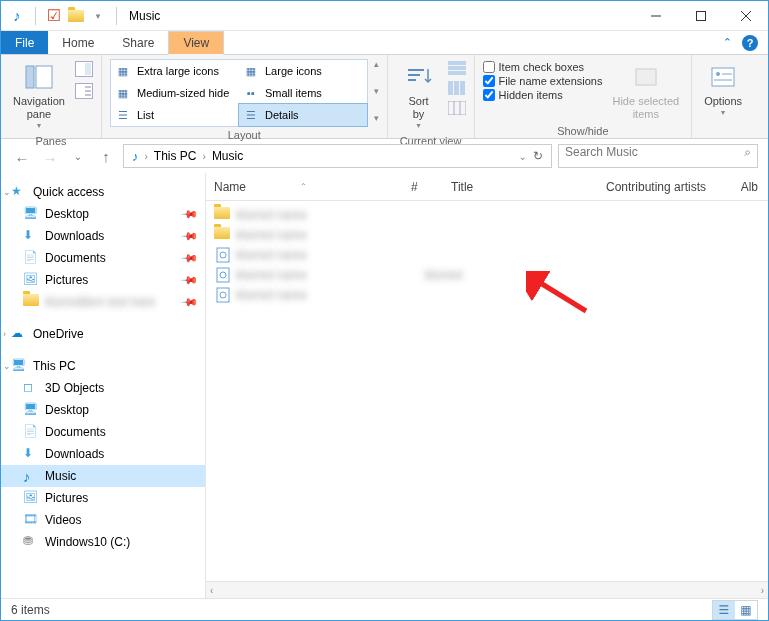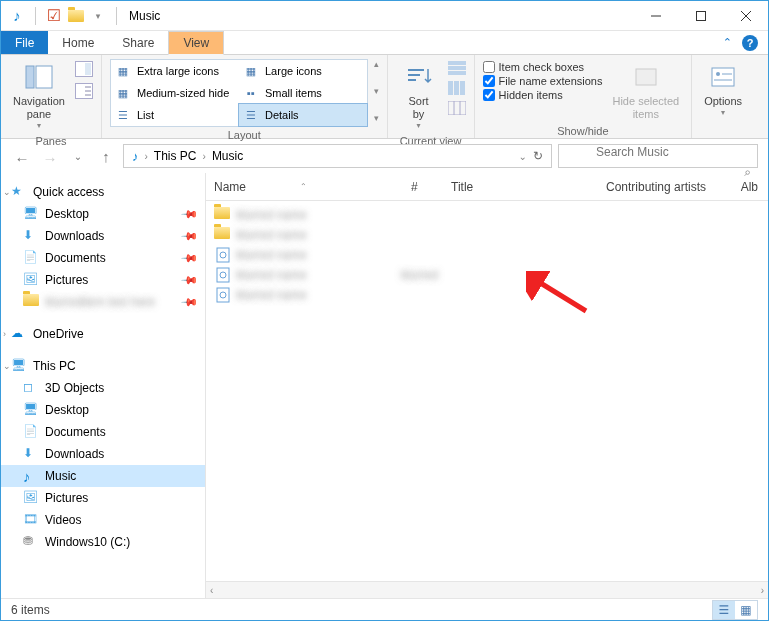--- a/index.html
+++ b/index.html
@@ -38,21 +38,21 @@
 .check-row { display: flex; align-items: center; font-size: 11px; gap: 4px; color: #333; }
 .check-row input { width: 12px; height: 12px; }
 
 
 .addrbar { height: 34px; display: flex; align-items: center; padding: 0 10px; gap: 6px; }
 .nav-arrow { width: 22px; height: 22px; display: flex; align-items: center; justify-content: center; color: #777; font-size: 15px; }
 .nav-arrow.disabled { color: #ccc; }
 .breadcrumb-box { flex: 1; border: 1px solid #ccc; height: 24px; display: flex; align-items: center; padding: 0 4px; font-size: 12px; }
 .crumb { display: flex; align-items: center; padding: 0 4px; }
 .crumb-sep { font-size: 10px; color: #888; padding: 0 2px; }
-.search-box { width: 200px; border: 1px solid #ccc; height: 24px; display: flex; align-items: flex-end; padding: 0 6px; color: #888; font-size: 12px; gap: 6px; flex-direction: column; }
+.search-box { width: 200px; border: 1px solid #ccc; height: 24px; display: flex; align-items: flex-start; padding: 0 6px; color: #888; font-size: 12px; gap: 6px; }
 .search-box input { border: none; outline: none; flex: 1; font-size: 12px; color: #333; }
 
 
 .main { display: flex; height: calc(621px - 30px - 24px - 84px - 34px - 22px - 2px); }
 .navpane { width: 205px; border-right: 1px solid #e5e5e5; overflow-y: scroll; padding: 8px 0; }
 .nav-section { margin-bottom: 10px; }
 .nav-item { display: flex; align-items: center; height: 22px; font-size: 12px; padding: 0 8px 0 22px; gap: 6px; position: relative; }
 .nav-item.header { padding-left: 10px; }
 .nav-item.sel { background: #cce8ff; }
 .nav-item .expand { position: absolute; left: 2px; font-size: 9px; color: #888; }
@@ -420,21 +420,21 @@
                 <circle cx="7" cy="8" r="3" fill="none" stroke="#6aa3d9"></circle>
               </svg></span>
             <span class="blur">blurred name</span>
           </div>
           <div class="file-row">
             <span class="file-icon"><svg width="14" height="16">
                 <rect x="1" y="1" width="12" height="14" fill="#fff" stroke="#6aa3d9"></rect>
                 <circle cx="7" cy="8" r="3" fill="none" stroke="#6aa3d9"></circle>
               </svg></span>
             <span class="blur">blurred name</span>
-            <span class="blur" style="margin-left: 88px;">blurred</span>
+            <span class="blur" style="margin-left: 112px;">blurred</span>
           </div>
           <div class="file-row">
             <span class="file-icon"><svg width="14" height="16">
                 <rect x="1" y="1" width="12" height="14" fill="#fff" stroke="#6aa3d9"></rect>
                 <circle cx="7" cy="8" r="3" fill="none" stroke="#6aa3d9"></circle>
               </svg></span>
             <span class="blur">blurred name</span>
           </div>
         </div>
       <svg class="arrow-annot" width="70" height="50">

